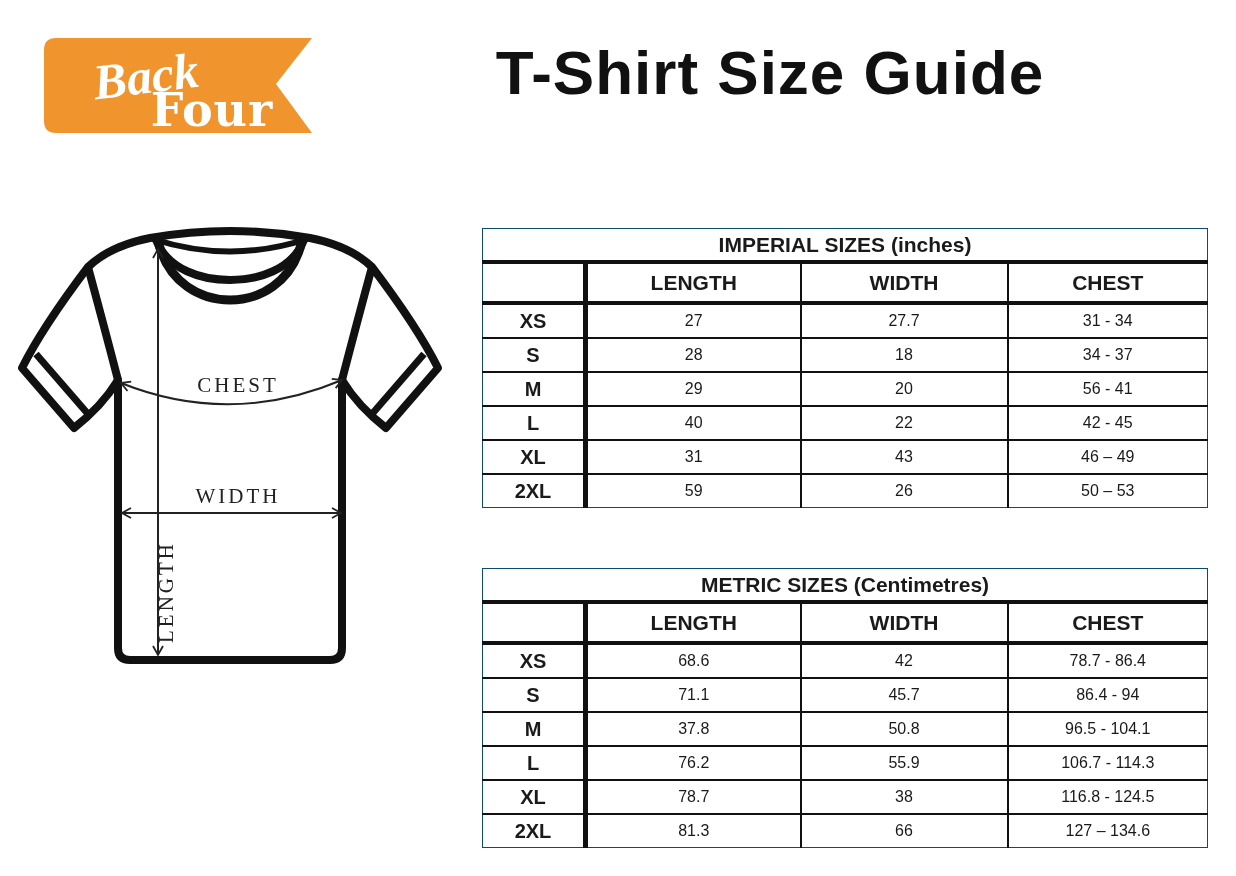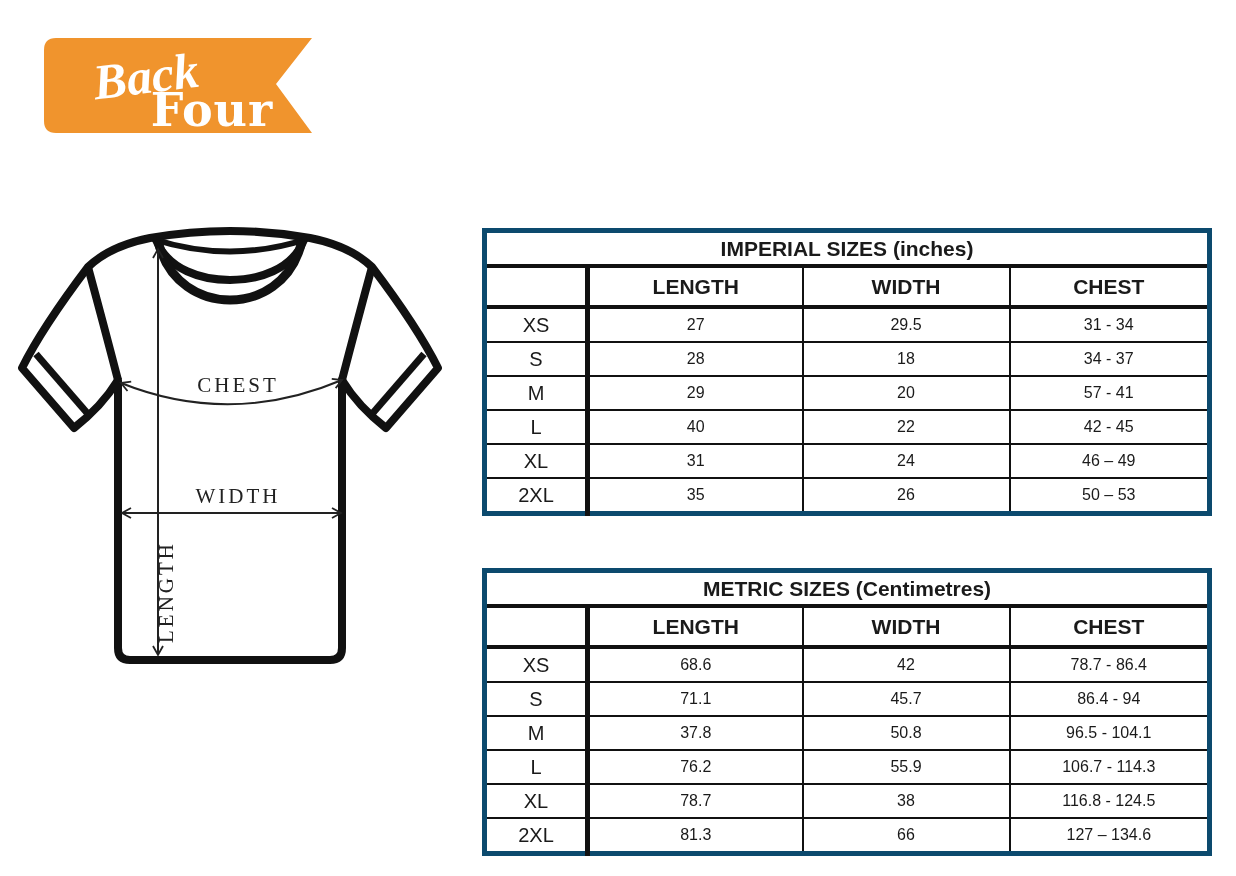--- a/index.html
+++ b/index.html
@@ -16,53 +16,54 @@
     position:absolute;left:400px;top:33px;width:740px;height:84px;
     text-align:center;font-size:62px;line-height:80px;font-weight:700;
     letter-spacing:1px;color:#111;
   }
   
   #diagram{position:absolute;left:10px;top:222px;}
   .measure-label{font-family:"Liberation Serif",serif;font-size:21px;letter-spacing:3px;fill:#222;}
   
   table.size-table{
     position:absolute;left:482px;width:725px;border-collapse:collapse;
-    table-layout:fixed;background:#fff;border:5px solid #0c4a6e;
+    table-layout:fixed;background:#fff;border:1px solid #0c4a6e;
   }
   #imperial-table{top:228px;}
   #metric-table{top:568px;padding-left:24px;}
   table.size-table td{
     text-align:center;vertical-align:middle;padding:0;
     border-right:2px solid #111;border-top:2px solid #111;
   }
   table.size-table td:last-child{border-right:none;}
   table.size-table .ttl-row td{
     height:31px;font-size:21px;font-weight:700;border-top:none;border-right:none;
     border-bottom:4px solid #111;
   }
   table.size-table .hdr-row td{
     height:37px;font-size:21px;font-weight:700;border-top:none;
   }
   table.size-table .hdr-row td,
   table.size-table .data-row td{border-bottom:0;}
   table.size-table .hdr-row td{border-bottom:4px solid #111;}
   table.size-table .data-row td{height:32px;font-size:16px;}
-  table.size-table td.size-cell{font-weight:400;border-right:5px solid #111;font-size:20px;}
+  table.size-table td.size-cell{font-weight:700;border-right:5px solid #111;font-size:20px;}
 </style>
 </head>
 <body>
 
 <div id="screen">
 
   <svg id="logo" width="268" height="96" viewBox="0 0 268 96">
     <path d="M12,0 L268,0 L232,46 L268,95 L12,95 Q0,95 0,83 L0,12 Q0,0 12,0 Z" fill="#F0942D"></path>
     <text class="logo-back" x="104" y="55" text-anchor="middle" font-size="50" transform="rotate(-7 104 55)" fill="#FFFFFF">Back</text>
     <text class="logo-four" x="168" y="88" text-anchor="middle" font-size="46" fill="#FFFFFF">Four</text>
   </svg>
 
+  <div id="page-title">T-Shirt Size Guide</div>
 
   <svg id="diagram" width="440" height="456" viewBox="0 0 440 456">
     <defs>
       <marker id="ah" markerWidth="14" markerHeight="14" viewBox="0 0 14 14" refX="11" refY="7" orient="auto-start-reverse" markerUnits="userSpaceOnUse">
         <path d="M2,2 L11,7 L2,12" fill="none" stroke="#222" stroke-width="1.8"></path>
       </marker>
     </defs>
 
     <path d="M 140,16
              Q 100,24 78,45
@@ -111,50 +112,50 @@
     </tr>
     <tr class="hdr-row">
       <td class="size-cell"></td>
       <td>LENGTH</td>
       <td>WIDTH</td>
       <td>CHEST</td>
     </tr>
     <tr class="data-row">
       <td class="size-cell">XS</td>
       <td>27</td>
-      <td>29.5</td>
+      <td>27.7</td>
       <td>31 - 34</td>
     </tr>
     <tr class="data-row">
       <td class="size-cell">S</td>
       <td>28</td>
       <td>18</td>
       <td>34 - 37</td>
     </tr>
     <tr class="data-row">
       <td class="size-cell">M</td>
       <td>29</td>
       <td>20</td>
-      <td>57 - 41</td>
+      <td>56 - 41</td>
     </tr>
     <tr class="data-row">
       <td class="size-cell">L</td>
       <td>40</td>
       <td>22</td>
       <td>42 - 45</td>
     </tr>
     <tr class="data-row">
       <td class="size-cell">XL</td>
       <td>31</td>
-      <td>24</td>
+      <td>43</td>
       <td>46 – 49</td>
     </tr>
     <tr class="data-row">
       <td class="size-cell">2XL</td>
-      <td>35</td>
+      <td>59</td>
       <td>26</td>
       <td>50 – 53</td>
     </tr>
   </tbody>
     </table>
 
   <table class="size-table" id="metric-table">
     <colgroup>
         <col style="width:103px">
         <col style="width:215px">

